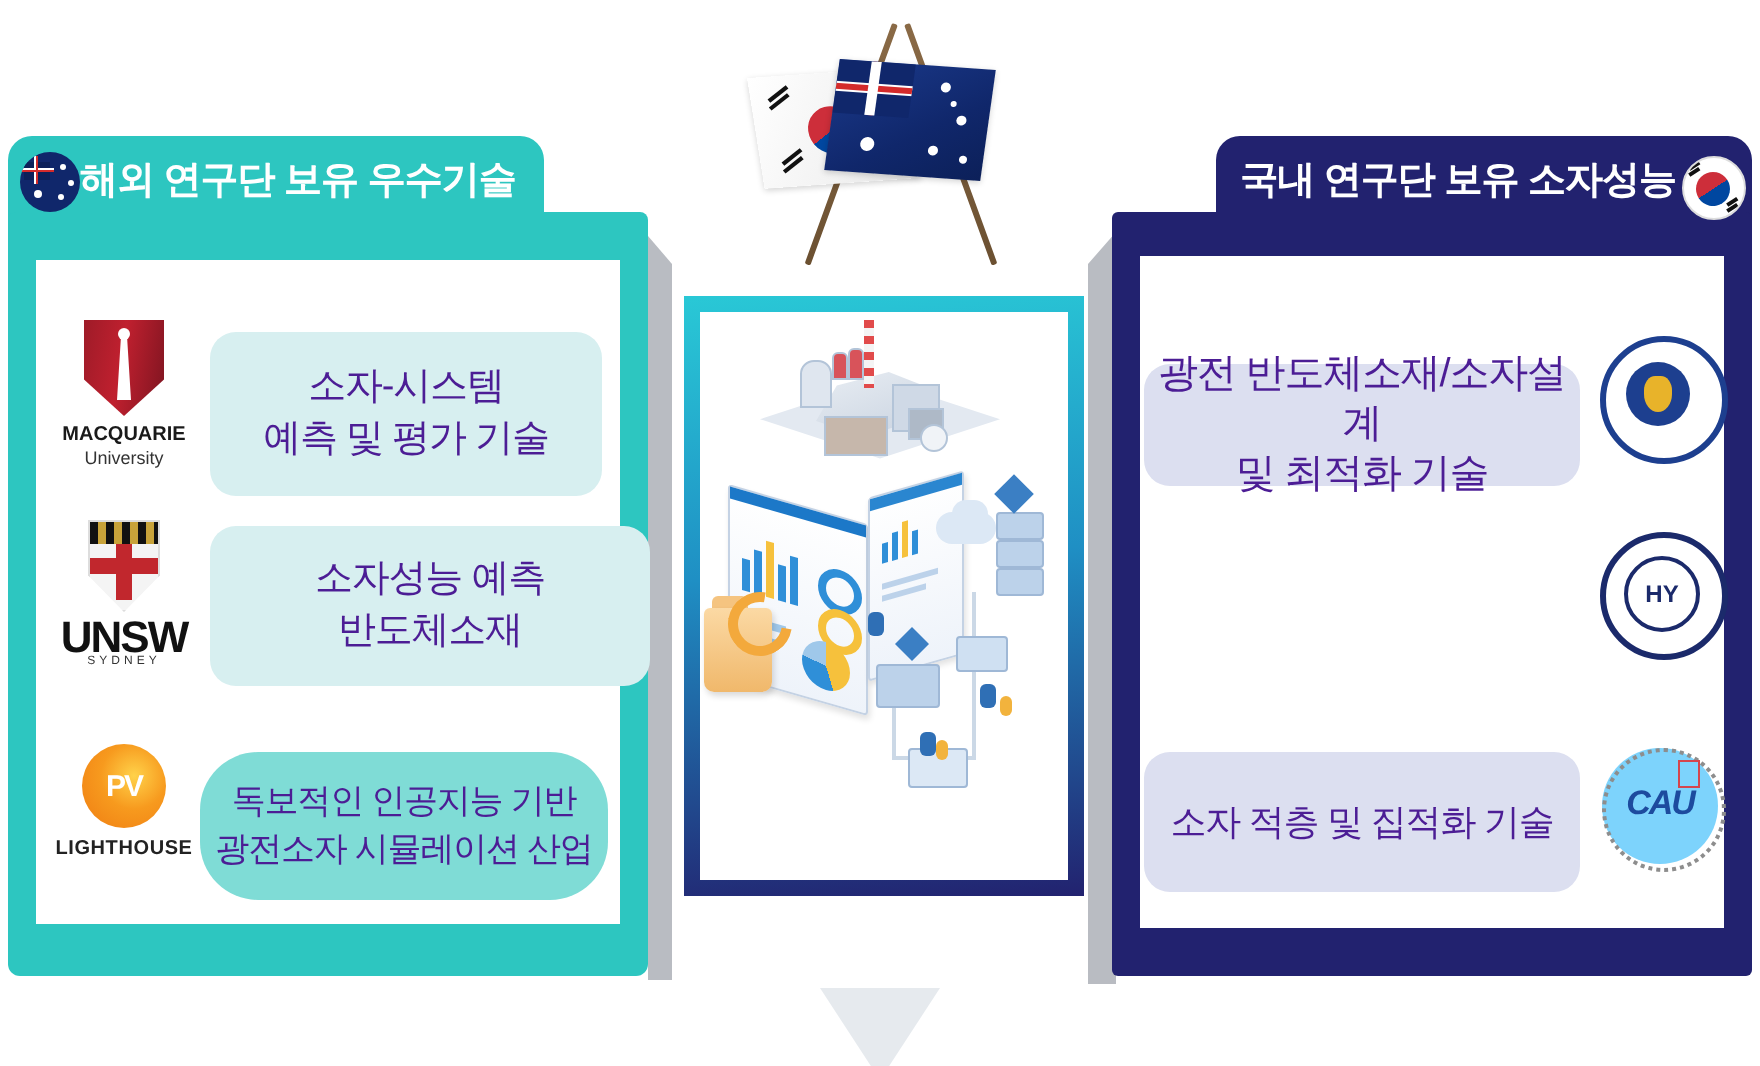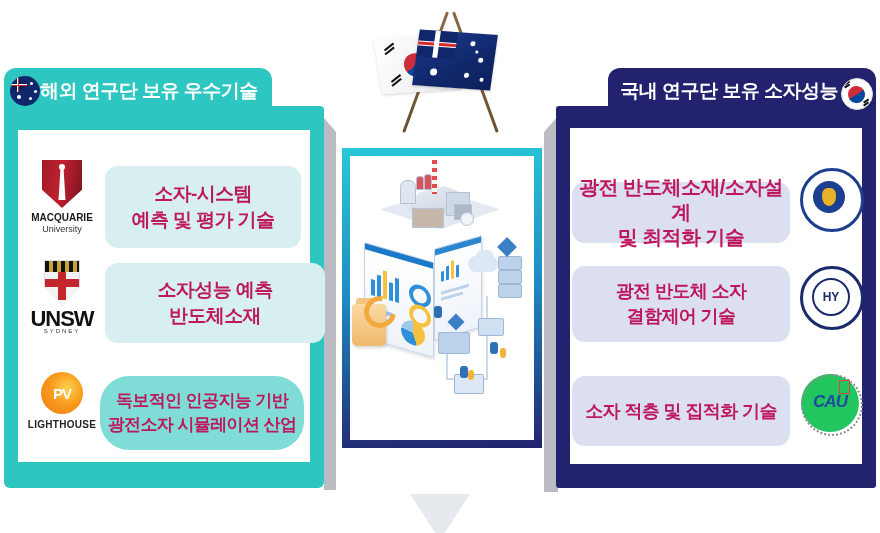--- a/index.html
+++ b/index.html
@@ -65,21 +65,21 @@
     background:#22226f;border-radius:3px;}
   .right-tab{position:absolute;left:608px;top:60px;width:268px;height:44px;
     background:#22226f;border-radius:12px 12px 0 0;}
   .right-tab-txt{position:absolute;left:618px;top:70px;width:220px;height:26px;
     color:#fff;font-weight:bold;font-size:19px;line-height:26px;letter-spacing:-.5px;
     text-align:right;white-space:nowrap;}
   .right-inner{position:absolute;left:570px;top:120px;width:292px;height:336px;background:#fff;}
   .right-shadow{left:544px;top:108px;width:14px;height:376px;
     clip-path:polygon(100% 0,100% 100%,0 100%,0 16px);}
   .tech-pill{border-radius:13px;display:flex;align-items:center;justify-content:center;
-    text-align:center;font-weight:bold;color:#be185d;letter-spacing:-.6px;}
+    text-align:center;font-weight:normal;color:#4c1d95;letter-spacing:-.6px;}
   .pill-teal-light{background:#d7eff0;}
   .pill-teal-mid{background:#7fdcd6;border-radius:29px;}
   .pill-blue{background:#dcdff0;}
 
   
   .lp1{position:absolute;left:105px;top:158px;width:196px;height:82px;font-size:19px;line-height:26px;}
   .lp2{position:absolute;left:105px;top:255px;width:220px;height:80px;font-size:19px;line-height:26px;}
   .lp3{position:absolute;left:100px;top:368px;width:204px;height:74px;font-size:17px;line-height:24px;}
 
   
@@ -125,21 +125,21 @@
   .seal{width:58px;height:58px;border-radius:50%;margin:0 auto;position:relative;}
   .seal-ajou{border:3px solid #1d3f8f;background:#fff;}
   .seal-ajou .core{position:absolute;left:10px;top:10px;width:32px;height:32px;border-radius:50%;
     background:#1d3f8f;display:flex;align-items:center;justify-content:center;}
   .seal-ajou .core:after{content:"";width:14px;height:18px;
     background:#e8b32a;border-radius:40% 40% 50% 50%;}
   .seal-hy{border:3px solid #1b2a6b;background:#fff;}
   .seal-hy .core{position:absolute;left:9px;top:9px;width:34px;height:34px;border-radius:50%;
     border:2px solid #1b2a6b;display:flex;align-items:center;justify-content:center;
     color:#1b2a6b;font-weight:bold;font-size:12px;}
-  .seal-cau{background:#22c55e;position:relative;}
+  .seal-cau{background:#7dd3fc;position:relative;}
   .seal-cau .ring{position:absolute;left:0;top:0;width:58px;height:58px;border-radius:50%;
     border:2px dotted #8d8d8d;}
   .seal-cau .cau{position:absolute;left:0;top:18px;width:58px;text-align:center;
     color:#1d4b9e;font-weight:bold;font-size:17px;font-style:italic;letter-spacing:-1px;}
   .seal-cau .redbox{position:absolute;right:9px;top:6px;width:9px;height:12px;border:1.5px solid #d4454d;}
 
   
   .center-frame{position:absolute;left:342px;top:140px;width:200px;height:300px;
     background:linear-gradient(175deg,#29c8d6 0%,#1f8fc4 45%,#22226f 100%);
     padding:8px;box-sizing:border-box;}
@@ -289,26 +289,20 @@
     <div style="position:absolute;left:21px;top:24px;width:6px;height:1.5px;background:#111;transform:rotate(-33deg);"></div>
   </div>
   <div class="right-inner"></div>
 
   <div class="tech-pill pill-blue rp1">
     <div>
       <div>광전 반도체소재/소자설계</div>
       <div>및 최적화 기술</div>
     </div>
   </div>
-  <div class="tech-pill pill-blue rp2">
-    <div>
-      <div>광전 반도체 소자</div>
-      <div>결함제어 기술</div>
-    </div>
-  </div>
   <div class="tech-pill pill-blue rp3">
     <div>
       <div>소자 적층 및 집적화 기술</div>
     </div>
   </div>
 
   <div class="r-logo rl1">
     <div class="seal seal-ajou">
         <div class="core"></div>
       </div>

